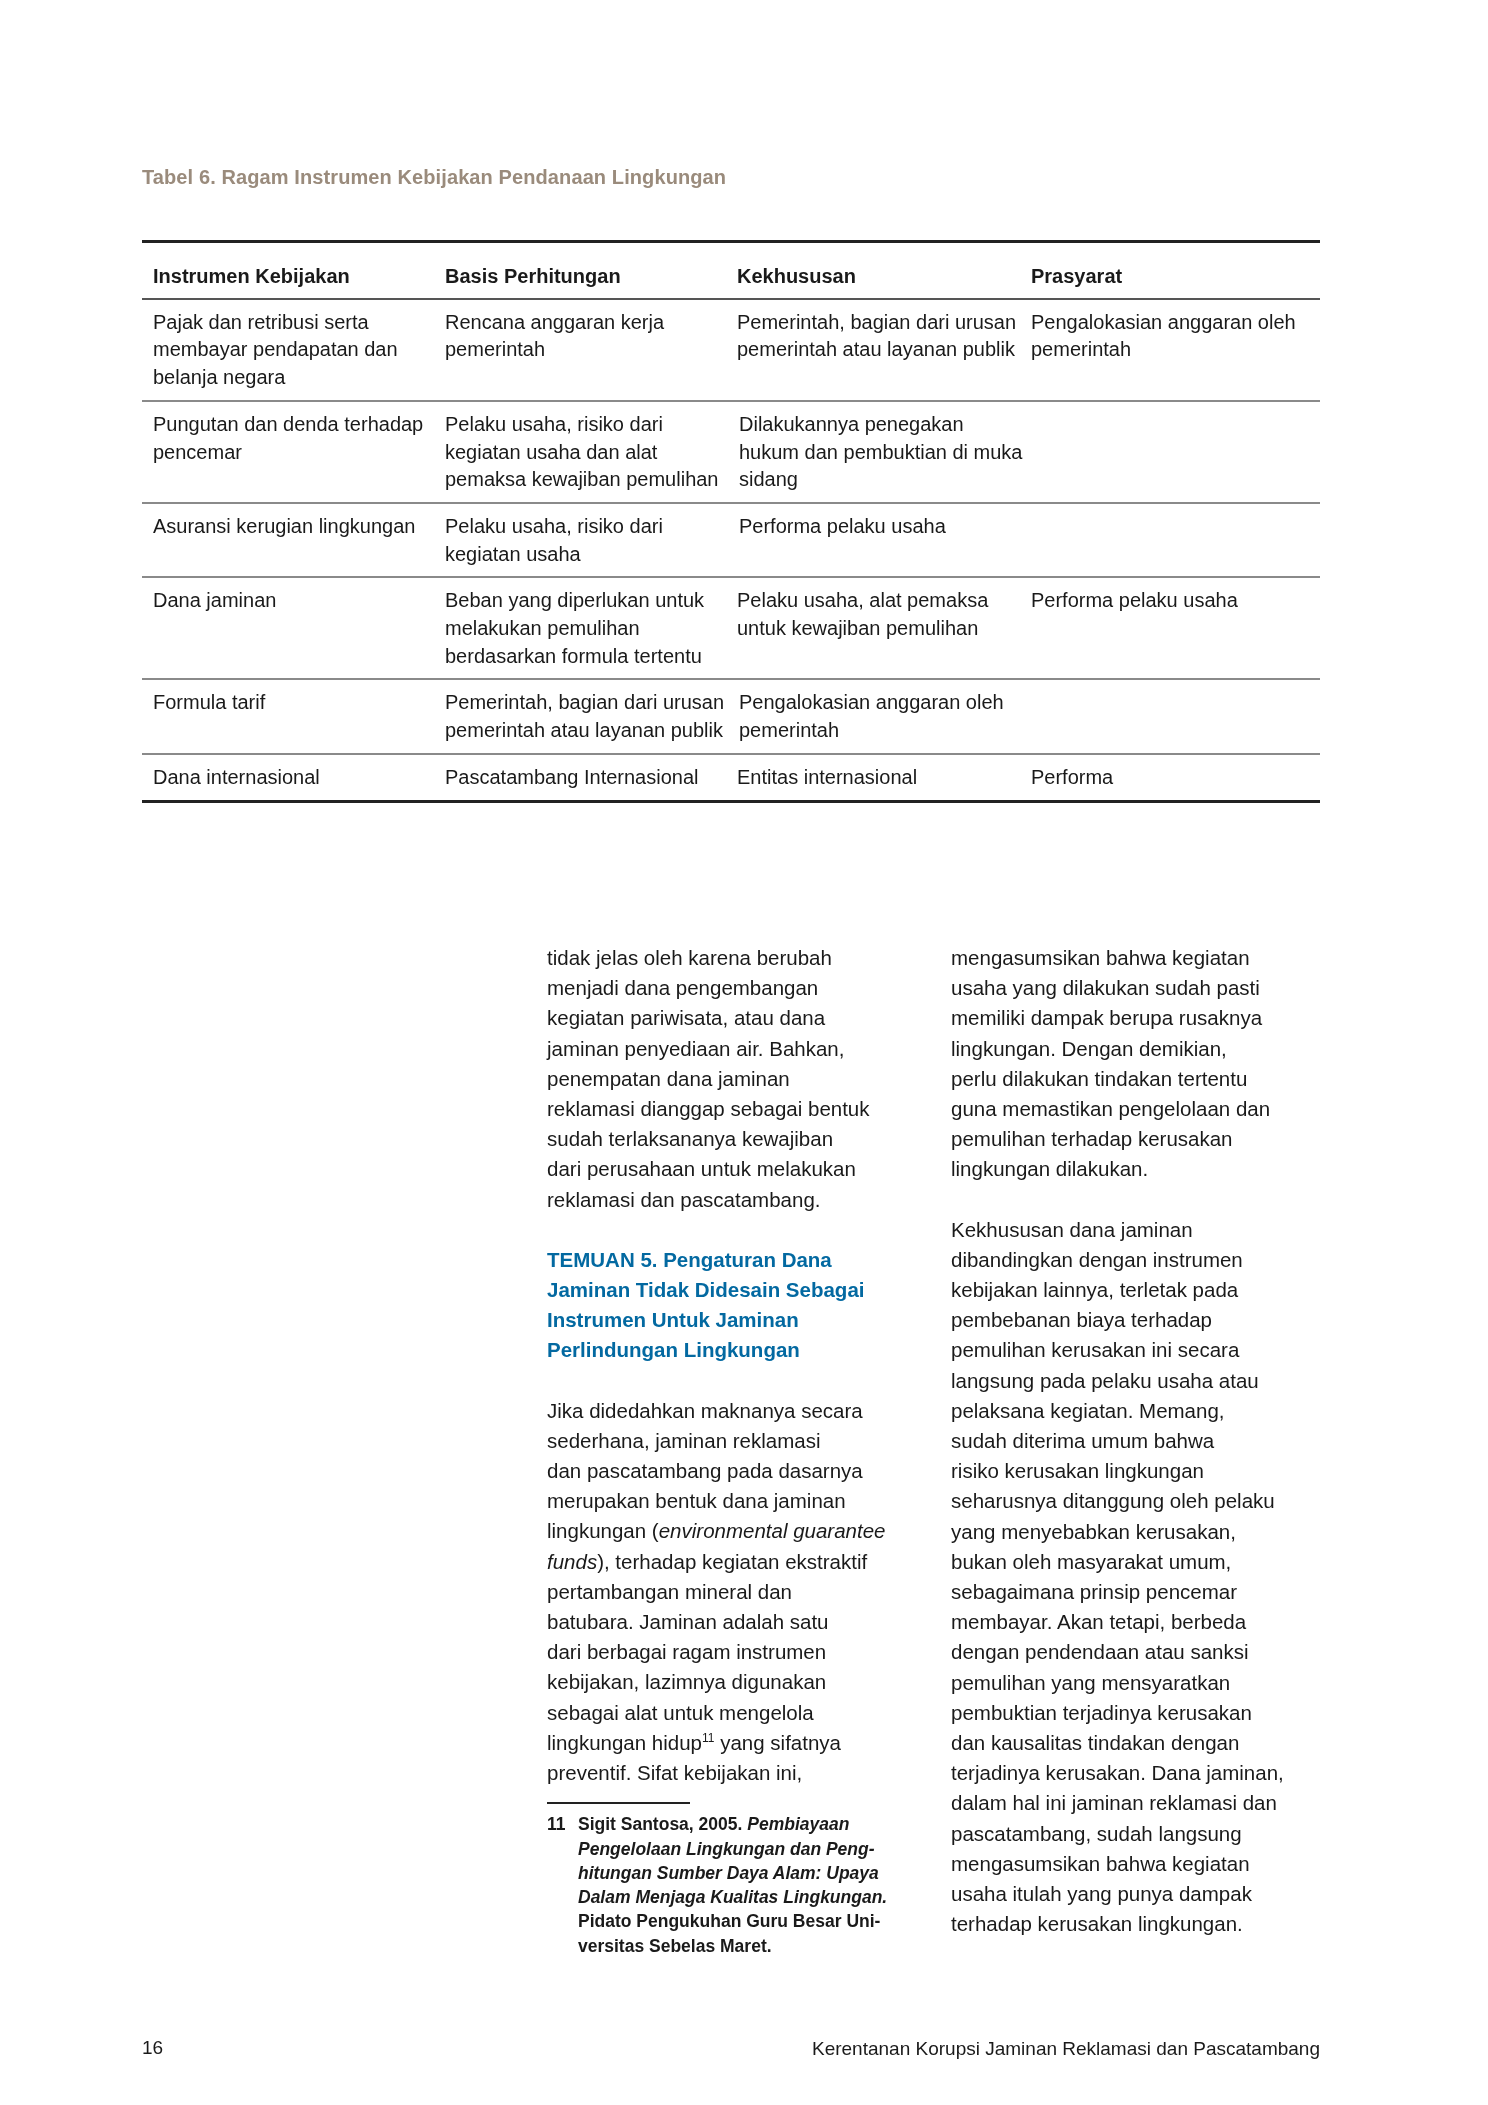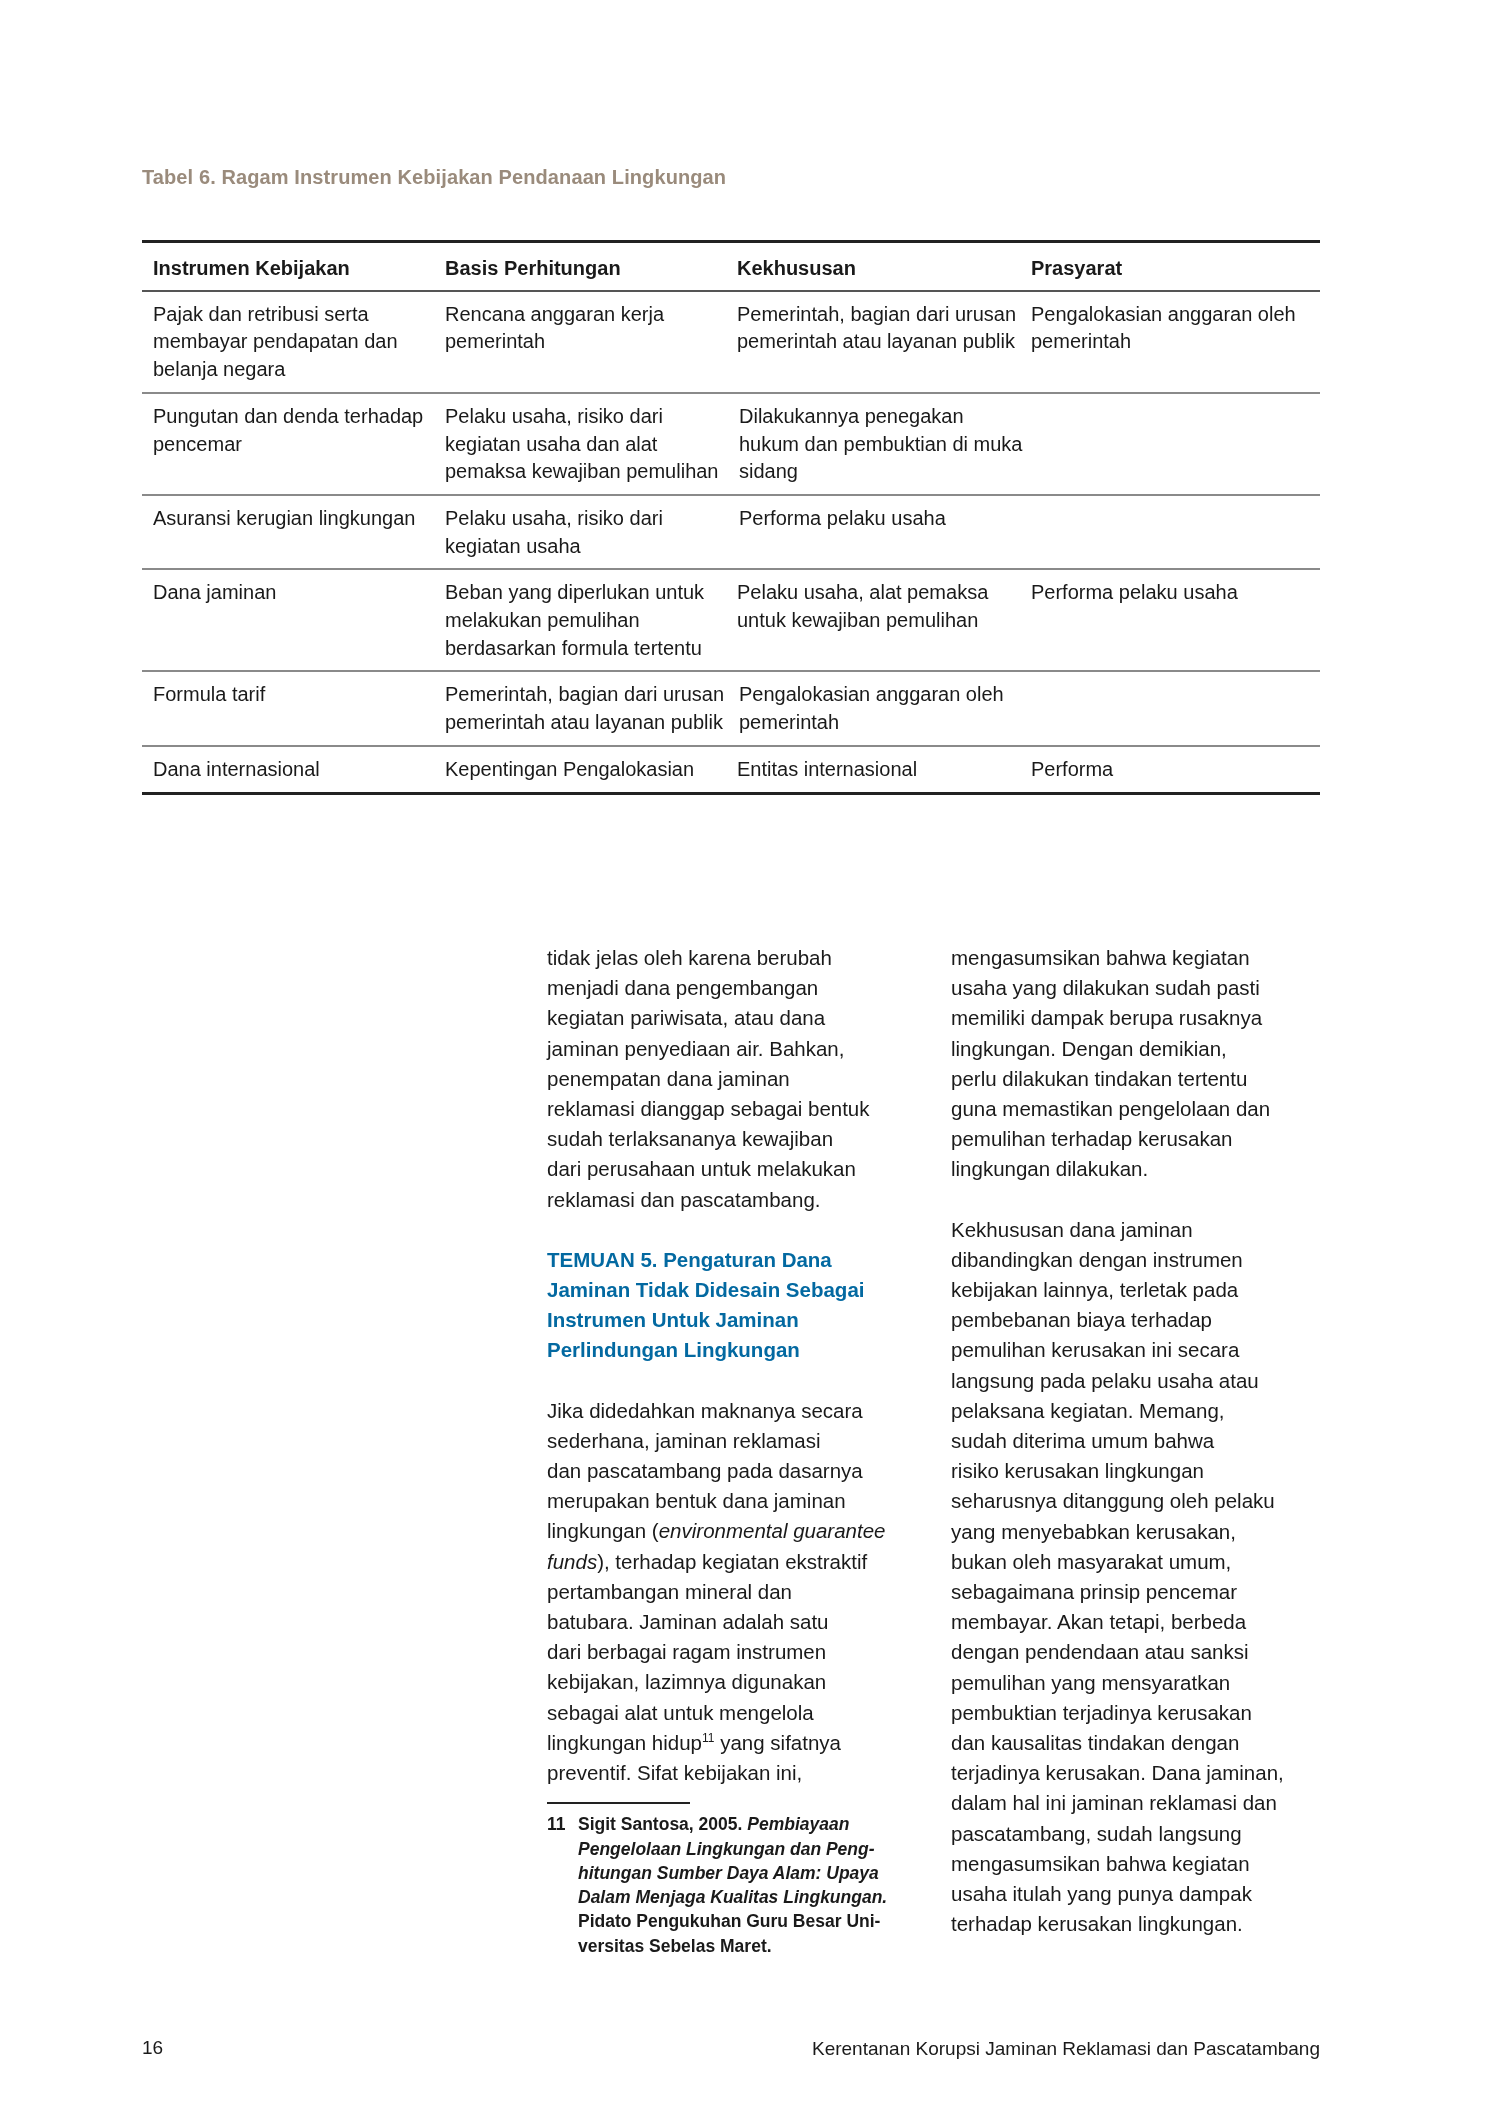--- a/index.html
+++ b/index.html
@@ -4,21 +4,21 @@
 <style>
   html, body { margin:0; padding:0; background:#ffffff; }
   body { width:1488px; height:2105px; position:relative; overflow:hidden;
          font-family:"Liberation Sans", "DejaVu Sans", sans-serif; color:#1a1a1a; }
   .abs { position:absolute; }
   .table-title { left:142px; top:166px; font-size:20px; font-weight:bold; color:#9a8b7c; letter-spacing:0.1px; }
   .tbl { left:142px; top:240px; width:1178px; }
   .tbl .rule-top { height:3px; background:#222; }
   .tbl .rule-bot { height:3px; background:#222; }
   .tbl .row { display:flex; border-bottom:2px solid #8a8a8a; padding:9px 0 8px 0; }
-  .tbl .row.head { border-bottom:2px solid #555; padding:12px 0 7px 0; }
+  .tbl .row.head { border-bottom:2px solid #555; padding:20px 0 7px 0; }
   .tbl .row.last { border-bottom:none; }
   .tbl .cell { font-size:20px; line-height:27.7px; padding-left:11px; box-sizing:border-box; }
   .tbl .c0 { width:292px; } .tbl .c1 { width:292px; } .tbl .c2 { width:294px; } .tbl .c3 { width:300px; }
   .tbl .head .cell { font-weight:bold; }
   .col { font-size:20.5px; line-height:30.2px; width:380px; }
   .col1 { left:547px; top:943px; }
   .col2 { left:951px; top:943px; }
   .para { margin:0 0 30px 0; white-space:pre-line; }
   .heading { color:#0369a1; font-weight:bold; margin:0 0 30px 0; white-space:pre-line; }
   .fn-rule { width:143px; height:2px; background:#222; margin:4px 0 8px 0; }
@@ -64,21 +64,21 @@
     <div class="cell c2">Pelaku usaha, alat pemaksa untuk kewajiban pemulihan</div>
     <div class="cell c3">Performa pelaku usaha</div>
   </div>
   <div class="row">
     <div class="cell c1">Formula tarif</div>
     <div class="cell c2">Pemerintah, bagian dari urusan pemerintah atau layanan publik</div>
     <div class="cell c3">Pengalokasian anggaran oleh pemerintah</div>
   </div>
   <div class="row last">
     <div class="cell c0">Dana internasional</div>
-    <div class="cell c1">Kepentingan Pengalokasian</div>
+    <div class="cell c1">Pascatambang Internasional</div>
     <div class="cell c2">Entitas internasional</div>
     <div class="cell c3">Performa</div>
   </div>
   <div class="rule-bot"></div>
 </div>
 
 <div class="abs col col1">
   <p class="para">tidak jelas oleh karena berubah
 menjadi dana pengembangan
 kegiatan pariwisata, atau dana

